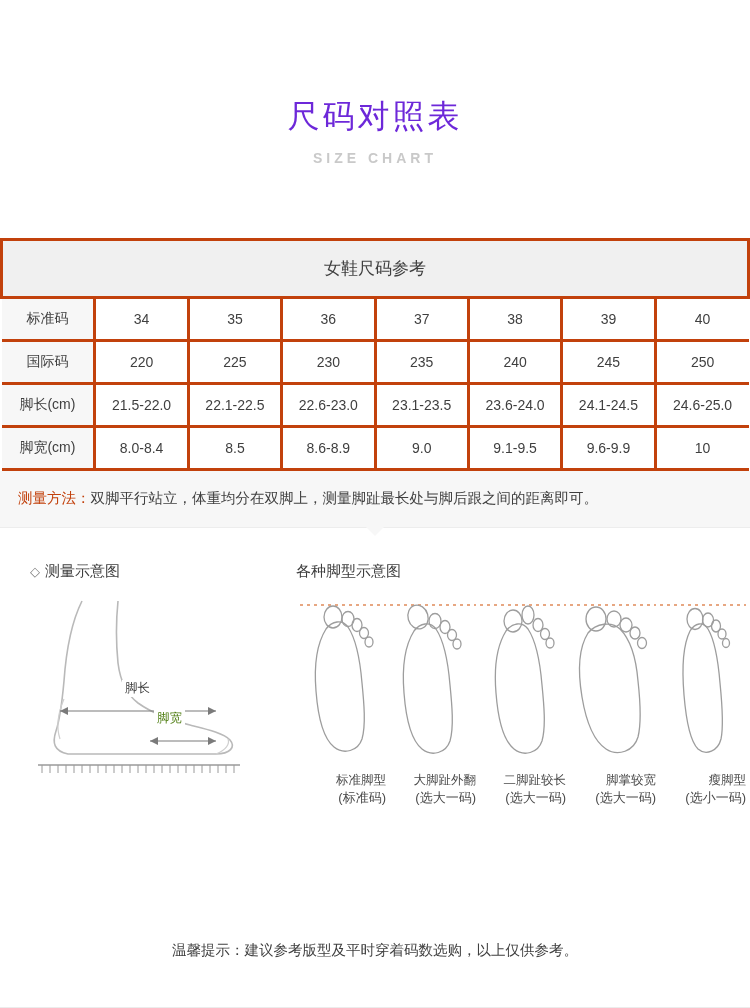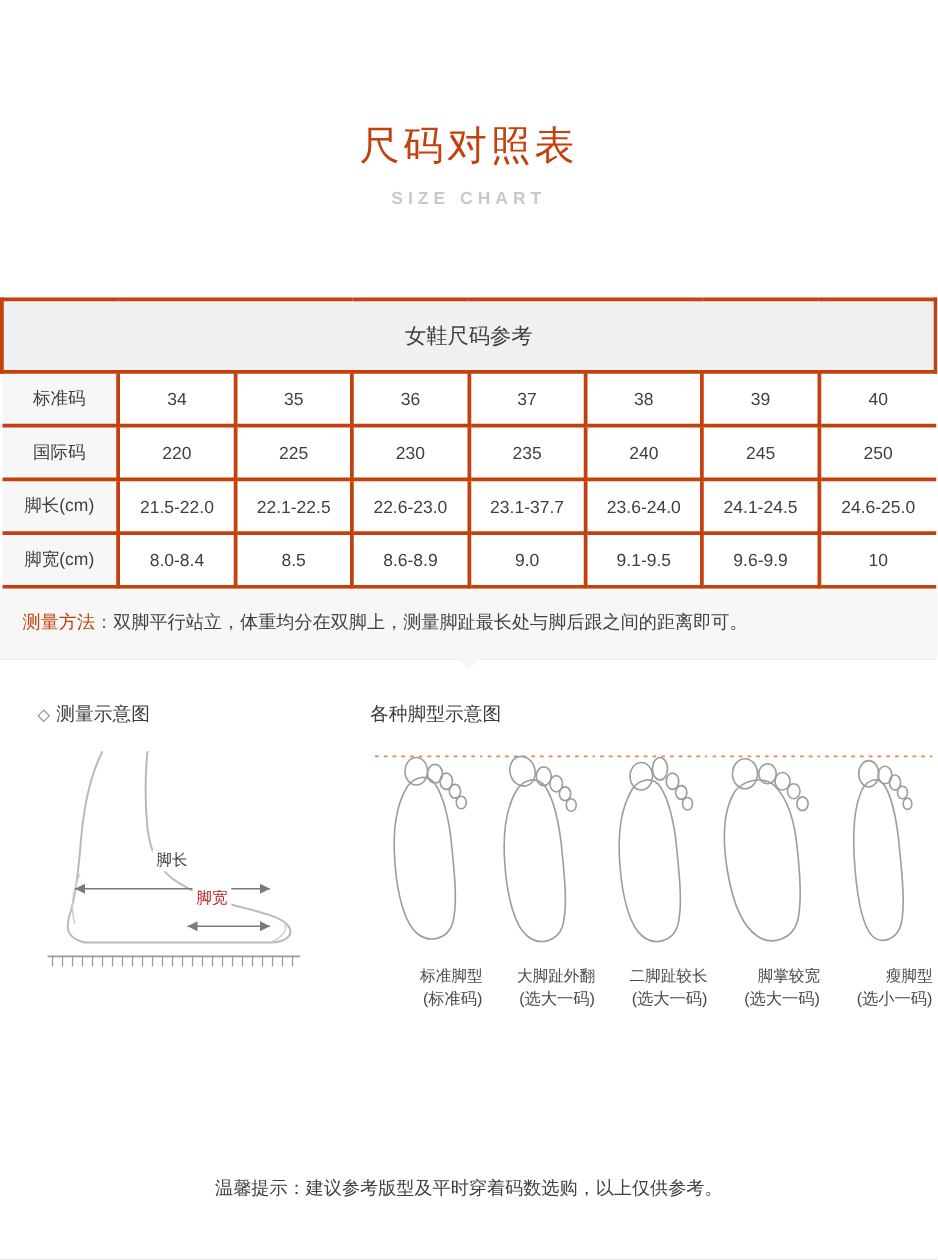--- a/index.html
+++ b/index.html
@@ -18,21 +18,21 @@
   }
 
   
   .title-block {
     text-align: center;
     padding-top: 96px;
   }
   .main-title {
     font-size: 32px;
     letter-spacing: 3px;
-    color: #c2410c;
+    color: #6d28d9;
     font-weight: 400;
     line-height: 1.3;
   }
   .sub-title {
     margin-top: 12px;
     font-size: 14px;
     letter-spacing: 4px;
     color: #c9c9c9;
     font-weight: 700;
   }
@@ -195,21 +195,21 @@
         <td>240</td>
         <td>245</td>
         <td>250</td>
       </tr>
 
       <tr class="row">
         <td class="label">脚长(cm)</td>
         <td>21.5-22.0</td>
         <td>22.1-22.5</td>
         <td>22.6-23.0</td>
-        <td>23.1-37.7</td>
+        <td>23.1-23.5</td>
         <td>23.6-24.0</td>
         <td>24.1-24.5</td>
         <td>24.6-25.0</td>
       </tr>
 
       <tr class="row">
         <td class="label">脚宽(cm)</td>
         <td>8.0-8.4</td>
         <td>8.5</td>
         <td>8.6-8.9</td>
@@ -274,21 +274,21 @@
         <line x1="30" y1="116" x2="186" y2="116" stroke="#7a7a7a" stroke-width="1.2"></line>
         <polygon points="30,116 38,112 38,120" fill="#7a7a7a"></polygon>
         <polygon points="186,116 178,112 178,120" fill="#7a7a7a"></polygon>
 
         <line x1="120" y1="146" x2="186" y2="146" stroke="#7a7a7a" stroke-width="1.2"></line>
         <polygon points="120,146 128,142 128,150" fill="#7a7a7a"></polygon>
         <polygon points="186,146 178,142 178,150" fill="#7a7a7a"></polygon>
       </svg>
 
       <div style="position:absolute; left:92px; top:118px; font-size:12.5px; color:#3c3c3c; background:#fff; padding:0 3px;">脚长</div>
-      <div style="position:absolute; left:124px; top:148px; font-size:12.5px; color:#b91c1c; background:#fff; padding:0 3px;">脚宽</div>
+      <div style="position:absolute; left:124px; top:148px; font-size:12.5px; color:#4d7c0f; background:#fff; padding:0 3px;">脚宽</div>
     </div>
 
     <div class="right-col">
       <div class="sec-head">各种脚型示意图</div>
 
       <div class="foot-types">
 
         <div class="foot-type">
           <svg width="86" height="168" viewBox="0 0 86 168">
             <line x1="0" y1="12" x2="86" y2="12" stroke="#e08a5a" stroke-width="1.4" stroke-dasharray="3 4"></line>

